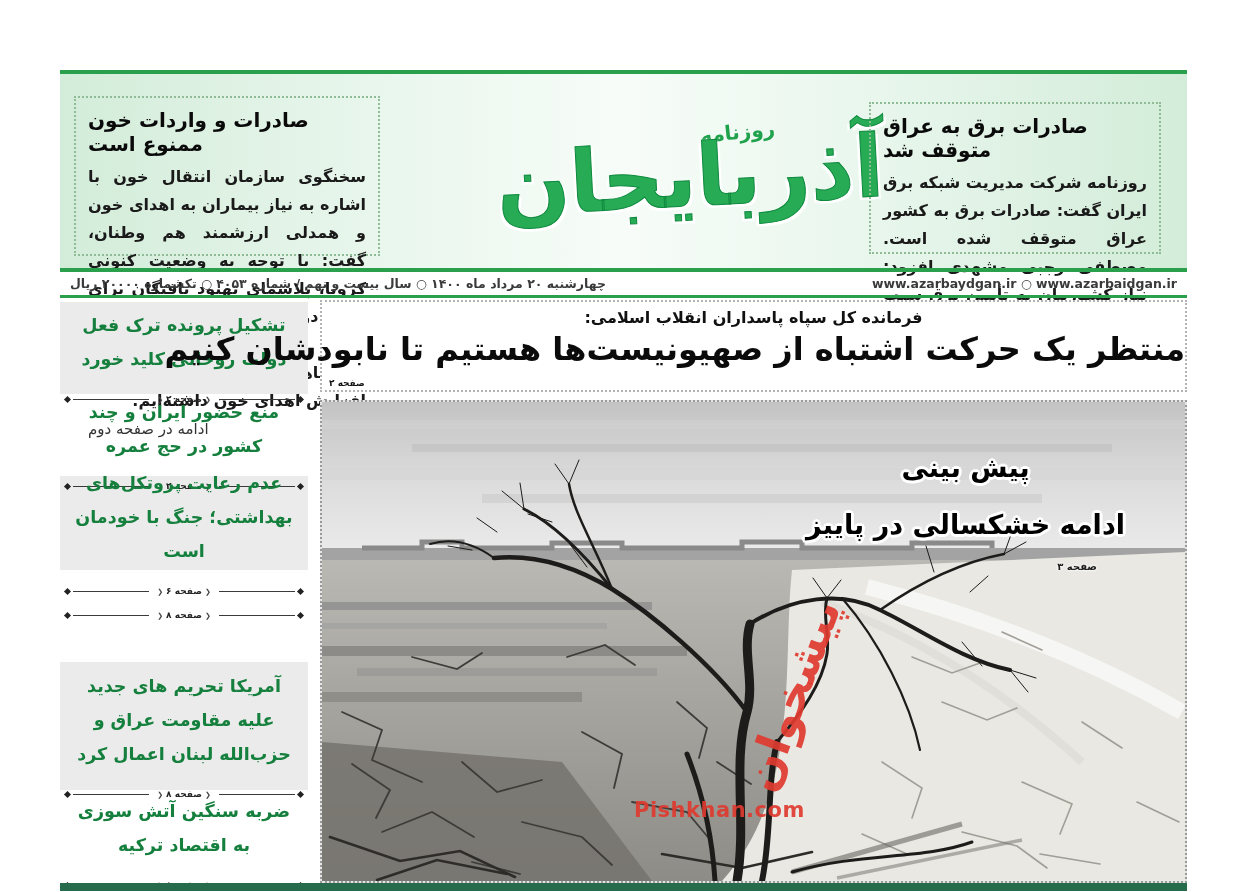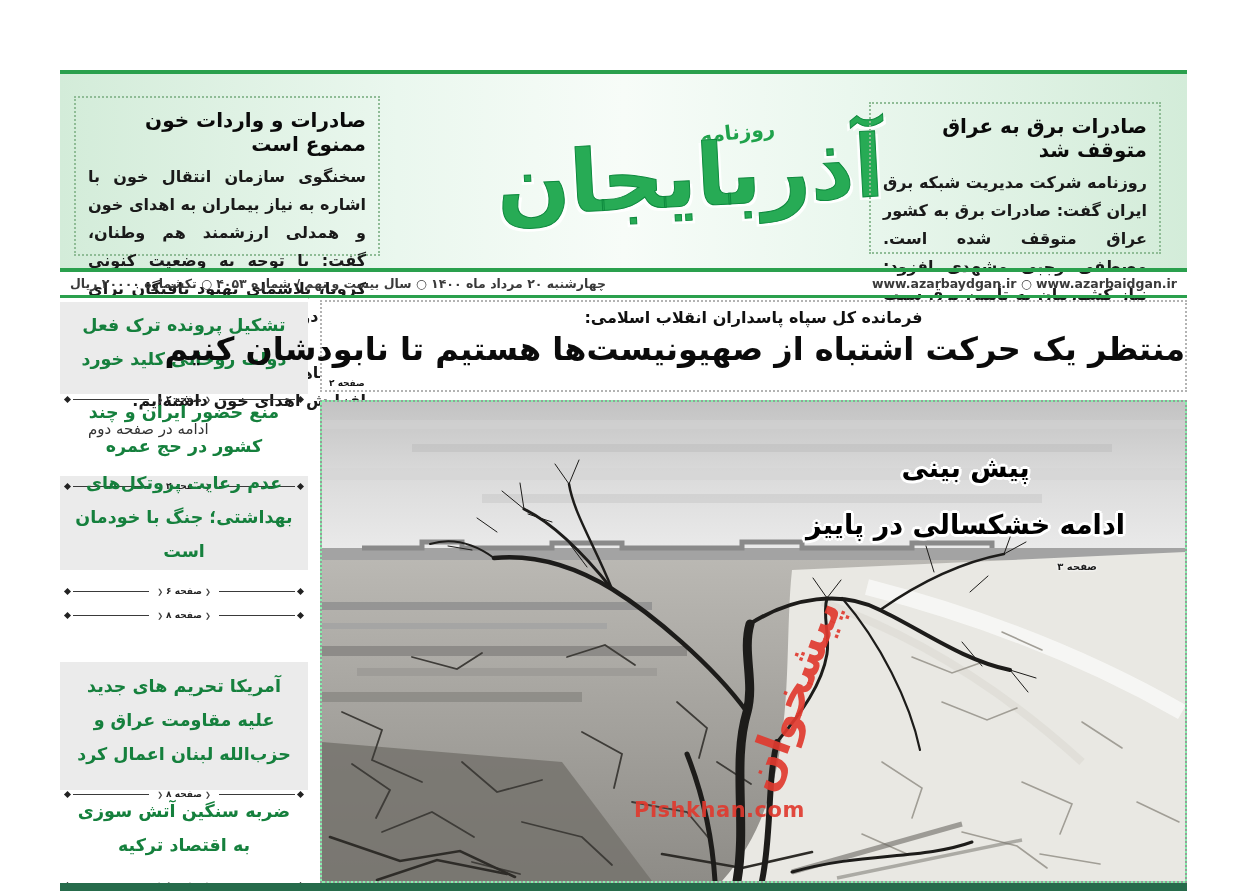--- a/index.html
+++ b/index.html
@@ -8,21 +8,21 @@
   .page { position:relative; width:1250px; height:892px; background:#fff; }
 
   
   .top-banner { position:absolute; left:60px; top:70px; width:1127px; height:198px;
     border-top:4px solid #2aa04d;
     background:linear-gradient(90deg,#d3ecd9 0%,#eaf7ee 30%,#f7fcf8 50%,#eaf7ee 70%,#d3ecd9 100%); }
   .news-box { position:absolute; border:2px dotted #8fbc96; padding:8px 12px 6px 12px;
     direction:rtl; }
   .news-box.left  { left:14px;  top:22px; width:306px; height:160px; }
   .news-box.right { right:26px; top:28px; width:292px; height:152px; }
-  .nb-title { font-weight:bold; font-size:20px; color:#0a0a0a; text-align:right; margin:2px 0 7px; }
+  .nb-title { font-weight:bold; font-size:20px; color:#0a0a0a; text-align:left; margin:2px 0 7px; }
   .nb-body  { font-weight:bold; font-size:16px; line-height:1.75; color:#1a1a1a; text-align:justify; }
   .nb-cont  { font-size:15px; color:#333; text-align:left; margin-top:5px; }
 
   .masthead { position:absolute; left:385px; top:0; width:490px; height:198px; }
   .masthead-sub { position:absolute; top:46px; left:52%; font-size:20px; font-weight:bold;
     color:#1fa24b; transform:rotate(-6deg); }
   .masthead-title { position:absolute; top:52px; left:0; width:100%; text-align:center;
     font-size:86px; font-weight:bold; color:#27ab55; white-space:nowrap;
     transform:rotate(-3deg); -webkit-text-stroke:1px #0e8a3e;
     text-shadow:0 0 2px #fff, 3px 3px 0 rgba(255,255,255,.9), -3px 3px 0 rgba(255,255,255,.9); }
@@ -50,21 +50,21 @@
   
   .main-col { position:absolute; left:320px; top:300px; width:867px; }
   .lead-banner { position:relative; border:2px dotted #b3b3b3; height:92px; background:#fff;
     text-align:center; direction:rtl; padding-top:6px; }
   .kicker { font-size:16px; font-weight:bold; color:#111; }
   .headline { font-size:32px; font-weight:bold; color:#0b0b0b; letter-spacing:-0.5px;
     margin-top:3px; white-space:nowrap; }
   .lead-pg { position:absolute; left:7px; bottom:2px; font-size:9px; font-weight:bold; color:#111; }
 
   .photo { position:relative; margin-top:8px; width:867px; height:483px;
-    border:2px dotted #9a9a9a; overflow:hidden; background:#86efac;text-decoration:underline; }
+    border:2px dotted #9a9a9a; overflow:hidden; background:#e5e5e5;text-decoration:underline; }
   .photo svg { position:absolute; inset:0; }
   .photo-caption { position:absolute; top:38px; right:60px; text-align:center; direction:rtl; }
   .cap-line { font-size:27px; font-weight:bold; color:#000; line-height:2.1; white-space:nowrap;
     text-shadow:-2px -2px 0 #fff,2px -2px 0 #fff,-2px 2px 0 #fff,2px 2px 0 #fff,
                  0 -3px 0 #fff,0 3px 0 #fff,-3px 0 0 #fff,3px 0 0 #fff; }
   .cap-pg { font-size:10px; font-weight:bold; color:#1c1c1c; text-align:right;
     margin-top:8px; padding-right:28px;
     text-shadow:0 0 3px #fff,0 0 3px #fff; }
   .watermark { position:absolute; left:300px; top:270px; width:220px; height:180px; }
   .wm-fa { position:absolute; left:70px; top:-4px; font-size:46px; font-weight:bold;

